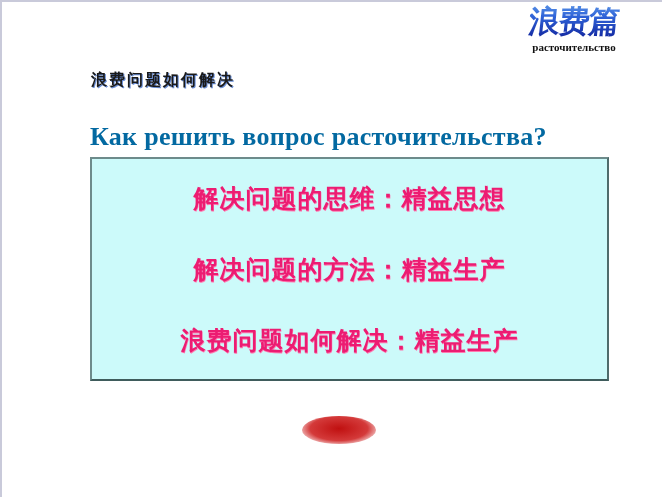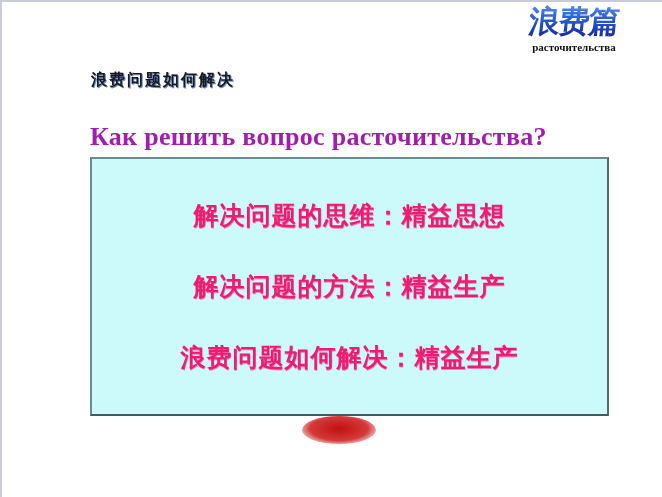--- a/index.html
+++ b/index.html
@@ -85,33 +85,33 @@
     white-space: nowrap;
   }
 
   #title-ru {
     position: absolute;
     left: 88px;
     top: 120px;
     font-family: "Liberation Serif", "DejaVu Serif", serif;
     font-size: 26px;
     font-weight: bold;
-    color: #a21caf;
+    color: #0369a1;
     letter-spacing: 0.3px;
     white-space: nowrap;
     text-align: right;
   }
 
   
   #content-box {
     position: absolute;
     left: 88px;
     top: 155px;
     width: 519px;
-    height: 259px;
+    height: 224px;
     box-sizing: border-box;
     background: #ccfafa;
     border: 2px solid #6d8b8b;
     border-right-color: #4f6b6b;
     border-bottom-color: #3f5c5c;
     display: flex;
     flex-direction: column;
     justify-content: center;
     align-items: center;
     z-index: 2;
@@ -140,21 +140,21 @@
   }
 </style>
 </head>
 <body>
 
 <div id="slide">
 
   <div id="logo-block">
     <div id="logo-cn-shadow"><span>浪费篇</span></div>
     <div id="logo-cn">浪费篇</div>
-    <div id="logo-ru">расточительства</div>
+    <div id="logo-ru">расточительство</div>
   </div>
 
   <div id="title-cn">浪费问题如何解决</div>
 
   <div id="title-ru">Как решить вопрос расточительства?</div>
 
   <div id="red-ellipse"></div>
 
   <div id="content-box">
     <div class="box-line">解决问题的思维：精益思想</div>

